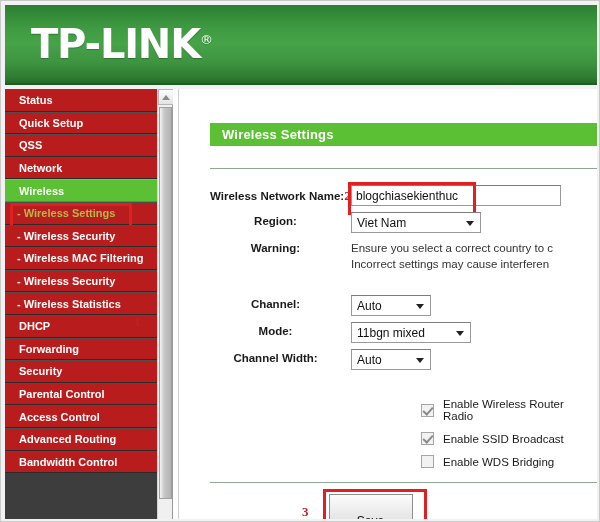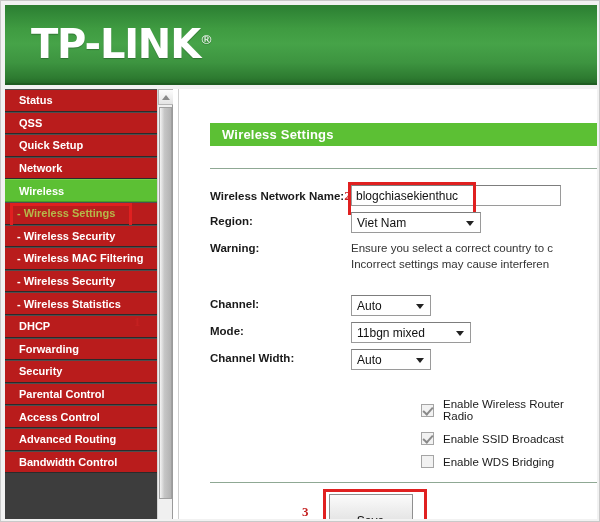--- a/index.html
+++ b/index.html
@@ -174,21 +174,21 @@
 
   
   .form { margin-top: 16px; }
   .row {
     display: flex;
     align-items: flex-start;
     margin-bottom: 6px;
   }
   .lbl {
     width: 135px;
-    text-align: left;
+    text-align: center;
     font-size: 11.5px;
     font-weight: bold;
     color: #1a1a1a;
     padding-top: 3px;
     padding-right: 4px;
     white-space: nowrap;
     flex: none;
   }
   .marker-inline {
     color: #c42020;
@@ -330,24 +330,24 @@
     <div class="brand-logo"><span>TP-LINK</span><span class="brand-reg">®</span></div>
   </div>
 
   <div class="body-area">
 
     <div class="sidebar">
       <div class="nav-item">
           <span>Status</span>
         </div>
       <div class="nav-item">
+          <span>Quick Setup</span>
+        </div>
+      <div class="nav-item">
           <span>QSS</span>
-        </div>
-      <div class="nav-item">
-          <span>Quick Setup</span>
         </div>
       <div class="nav-item">
           <span>Network</span>
         </div>
       <div class="nav-item active">
           <span>Wireless</span>
         </div>
       <div class="nav-item sub current boxed">
           <span>- Wireless Settings</span>
         </div>

